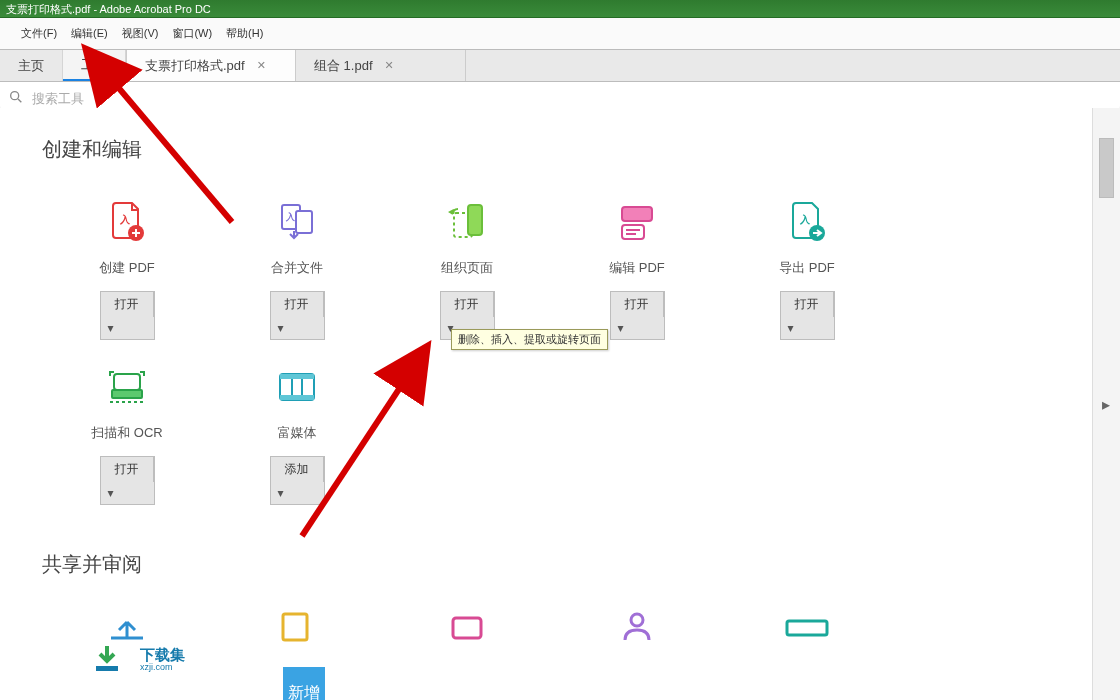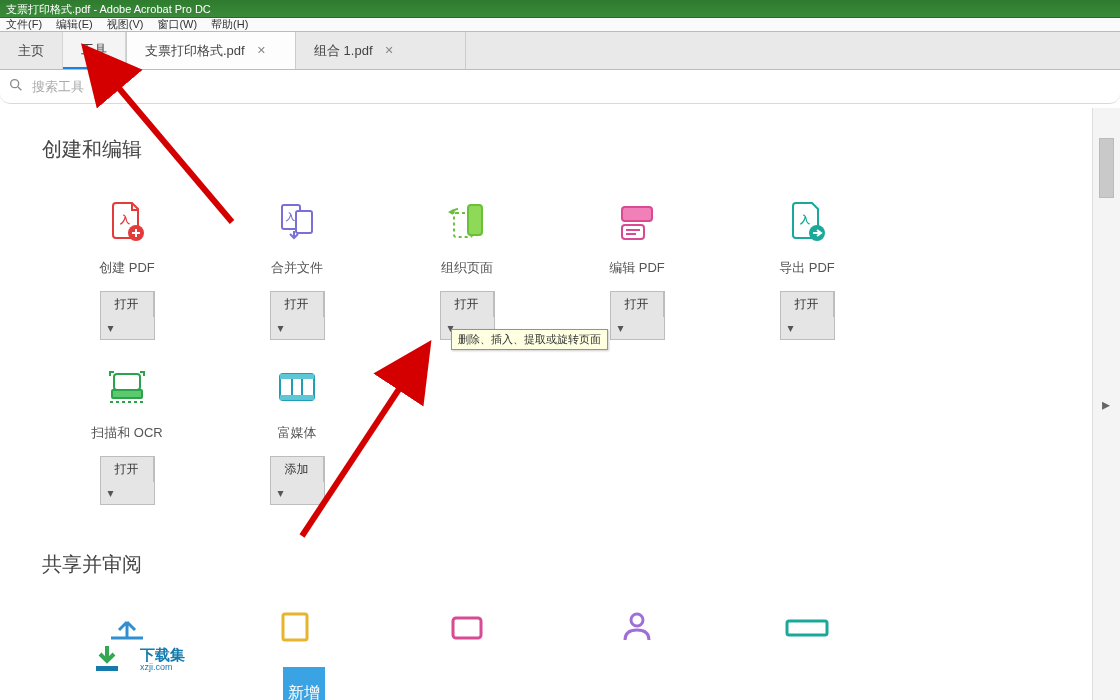--- a/index.html
+++ b/index.html
@@ -1,20 +1,20 @@
 <!DOCTYPE html>
 <html><head>
 <meta charset="utf-8">
 <style>
   * { margin:0; padding:0; box-sizing:border-box; font-family:"Microsoft YaHei","Segoe UI",Arial,sans-serif; }
   body { width:1120px; height:700px; background:#fff; overflow:hidden; position:relative; }
   .titlebar { height:18px; background:linear-gradient(#2f7b2f,#3a8b3a); color:#fff; font-size:11px; line-height:18px; padding-left:6px; border-bottom:1px solid #246b24; }
-  .menubar { height:14px; background:#fafafa; border-bottom:1px solid #bbb; font-size:11px; display:flex; align-items:center; gap:14px; padding-left:6px; color:#333; }
+  .menubar { height:32px; background:#fafafa; border-bottom:1px solid #bbb; font-size:11px; display:flex; align-items:center; gap:14px; padding-left:21px; color:#333; }
   .menubar span { cursor:default; }
-  .tabstrip { height:38px; background:#e9e9e9; border-bottom:1px solid #bcbcbc; display:flex; align-items:stretch; }
+  .tabstrip { height:32px; background:#e9e9e9; border-bottom:1px solid #bcbcbc; display:flex; align-items:stretch; }
   .tab { padding:0 18px; font-size:13px; color:#444; display:flex; align-items:center; border-right:1px solid #d5d5d5; cursor:default; position:relative; }
   .tab.active { background:#f4f4f4; border-bottom:2px solid #1a82e2; }
   .tab.doc { min-width:170px; border-right:1px solid #ccc; }
   .tab.doc.first { border-left:1px solid #ccc; background:#fdfdfd; }
   .tab .close { margin-left:12px; color:#888; font-size:11px; }
   .searchbar { height:34px; border-bottom:1px solid #d9d9d9; display:flex; align-items:center; padding-left:8px; color:#aaa; font-size:13px; gap:8px;border-radius:10px; }
   .searchbar svg { width:16px; height:16px; }
   .searchbar input { border:none; outline:none; font-size:13px; color:#555; width:260px; }
   .searchbar input::placeholder { color:#aaa; }
   .content { position:absolute; top:108px; left:0; right:28px; bottom:0; overflow:hidden; background:#fff; padding:28px 42px 0 42px; }

